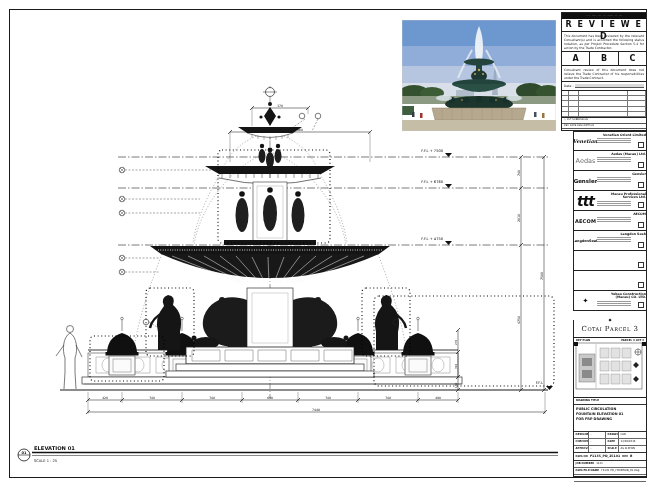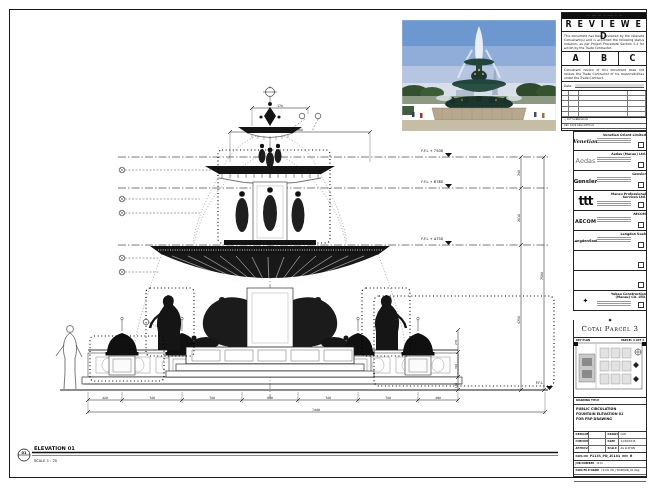--- a/index.html
+++ b/index.html
@@ -33,21 +33,21 @@
   .crow:first-child{border-top:1px solid #222;}
   .clogo{width:23px;display:flex;align-items:center;justify-content:center;overflow:hidden;}
   .cinfo{flex:1;padding-top:1.5px;}
   .cname{font-size:3.2px;font-weight:bold;line-height:1.15;}
   .caddr{width:34px;height:6.5px;margin-top:1px;
          background:repeating-linear-gradient(to bottom,#9a9a9a 0 .6px,transparent .6px 2.2px);}
   .cbox{position:absolute;right:2px;bottom:2px;width:4px;height:4px;border:.7px solid #333;}
   .lg-venetian{font-family:"DejaVu Serif",serif;font-style:italic;font-weight:bold;font-size:5px;color:#0c0c0c;}
   .lg-aedas{font-size:6.5px;color:#6d6d6d;}
   .lg-gensler{font-size:5.5px;font-weight:bold;color:#0c0c0c;}
-  .lg-ttt{font-size:12px;font-weight:bold;letter-spacing:-1px;color:#0c0c0c;}
+  .lg-ttt{font-size:14px;font-weight:bold;font-style:italic;letter-spacing:-1px;color:#0c0c0c;}
   .lg-aecom{font-size:5px;font-weight:bold;color:#0c0c0c;letter-spacing:.2px;}
   .lg-langdon{font-size:3.4px;font-weight:bold;color:#0c0c0c;}
   .lg-yubao{font-size:7px;color:#0c0c0c;}
   
   #band{left:573px;top:320px;width:74px;height:18px;border:1px solid #222;border-top:none;box-sizing:border-box;
         display:flex;align-items:center;justify-content:center;gap:3px;background:#fff;flex-direction:column;}
   #band .pt{font-family:"DejaVu Serif",serif;font-variant:small-caps;font-size:7px;letter-spacing:.5px;}
   #band .orn{font-size:4px;}
   #keyplan{left:573px;top:338px;width:74px;height:60px;border:1px solid #222;border-top:none;box-sizing:border-box;background:#fff;}
   #keyplan .kphead{display:flex;justify-content:space-between;font-size:2.6px;padding:1px 2px 0 2px;font-weight:bold;}

